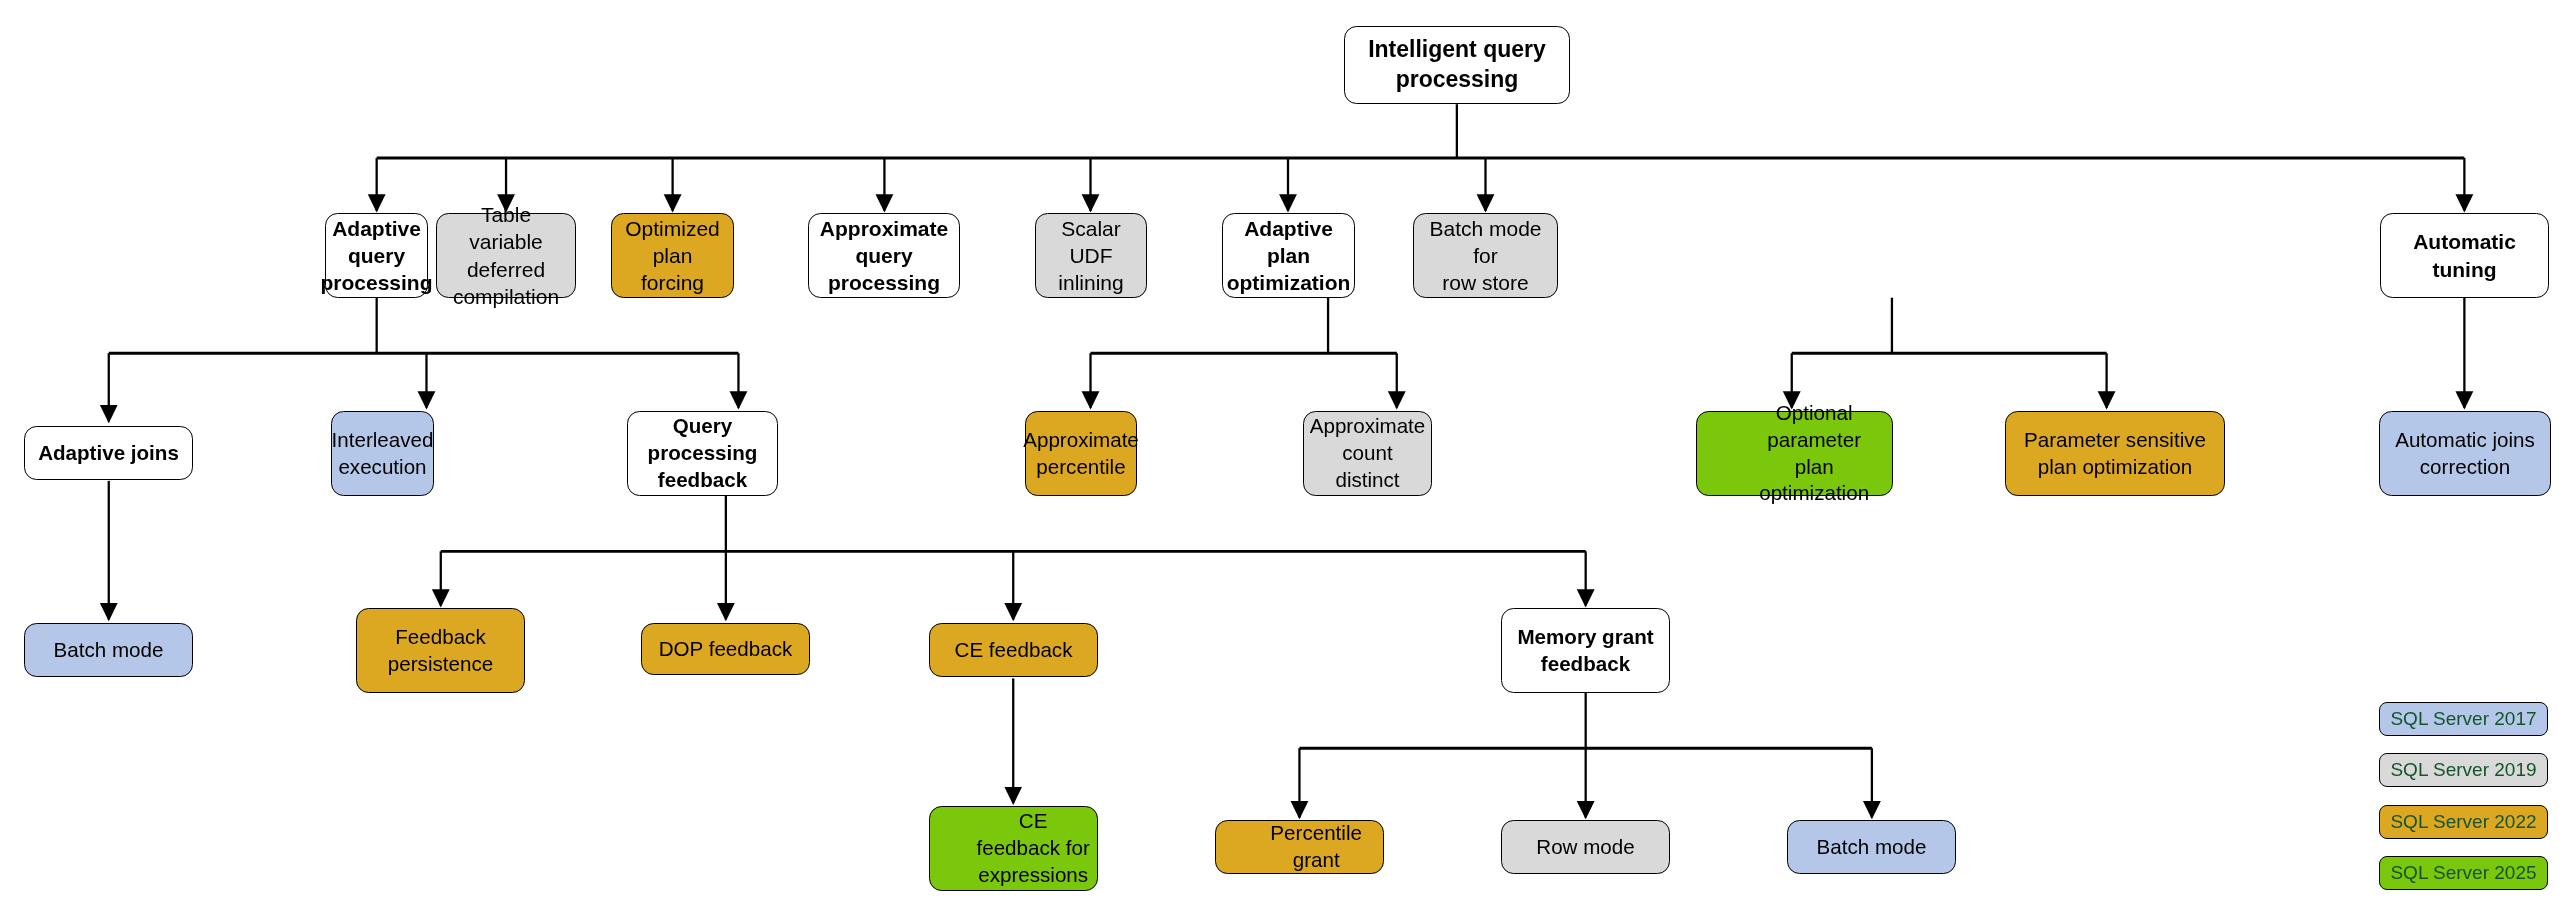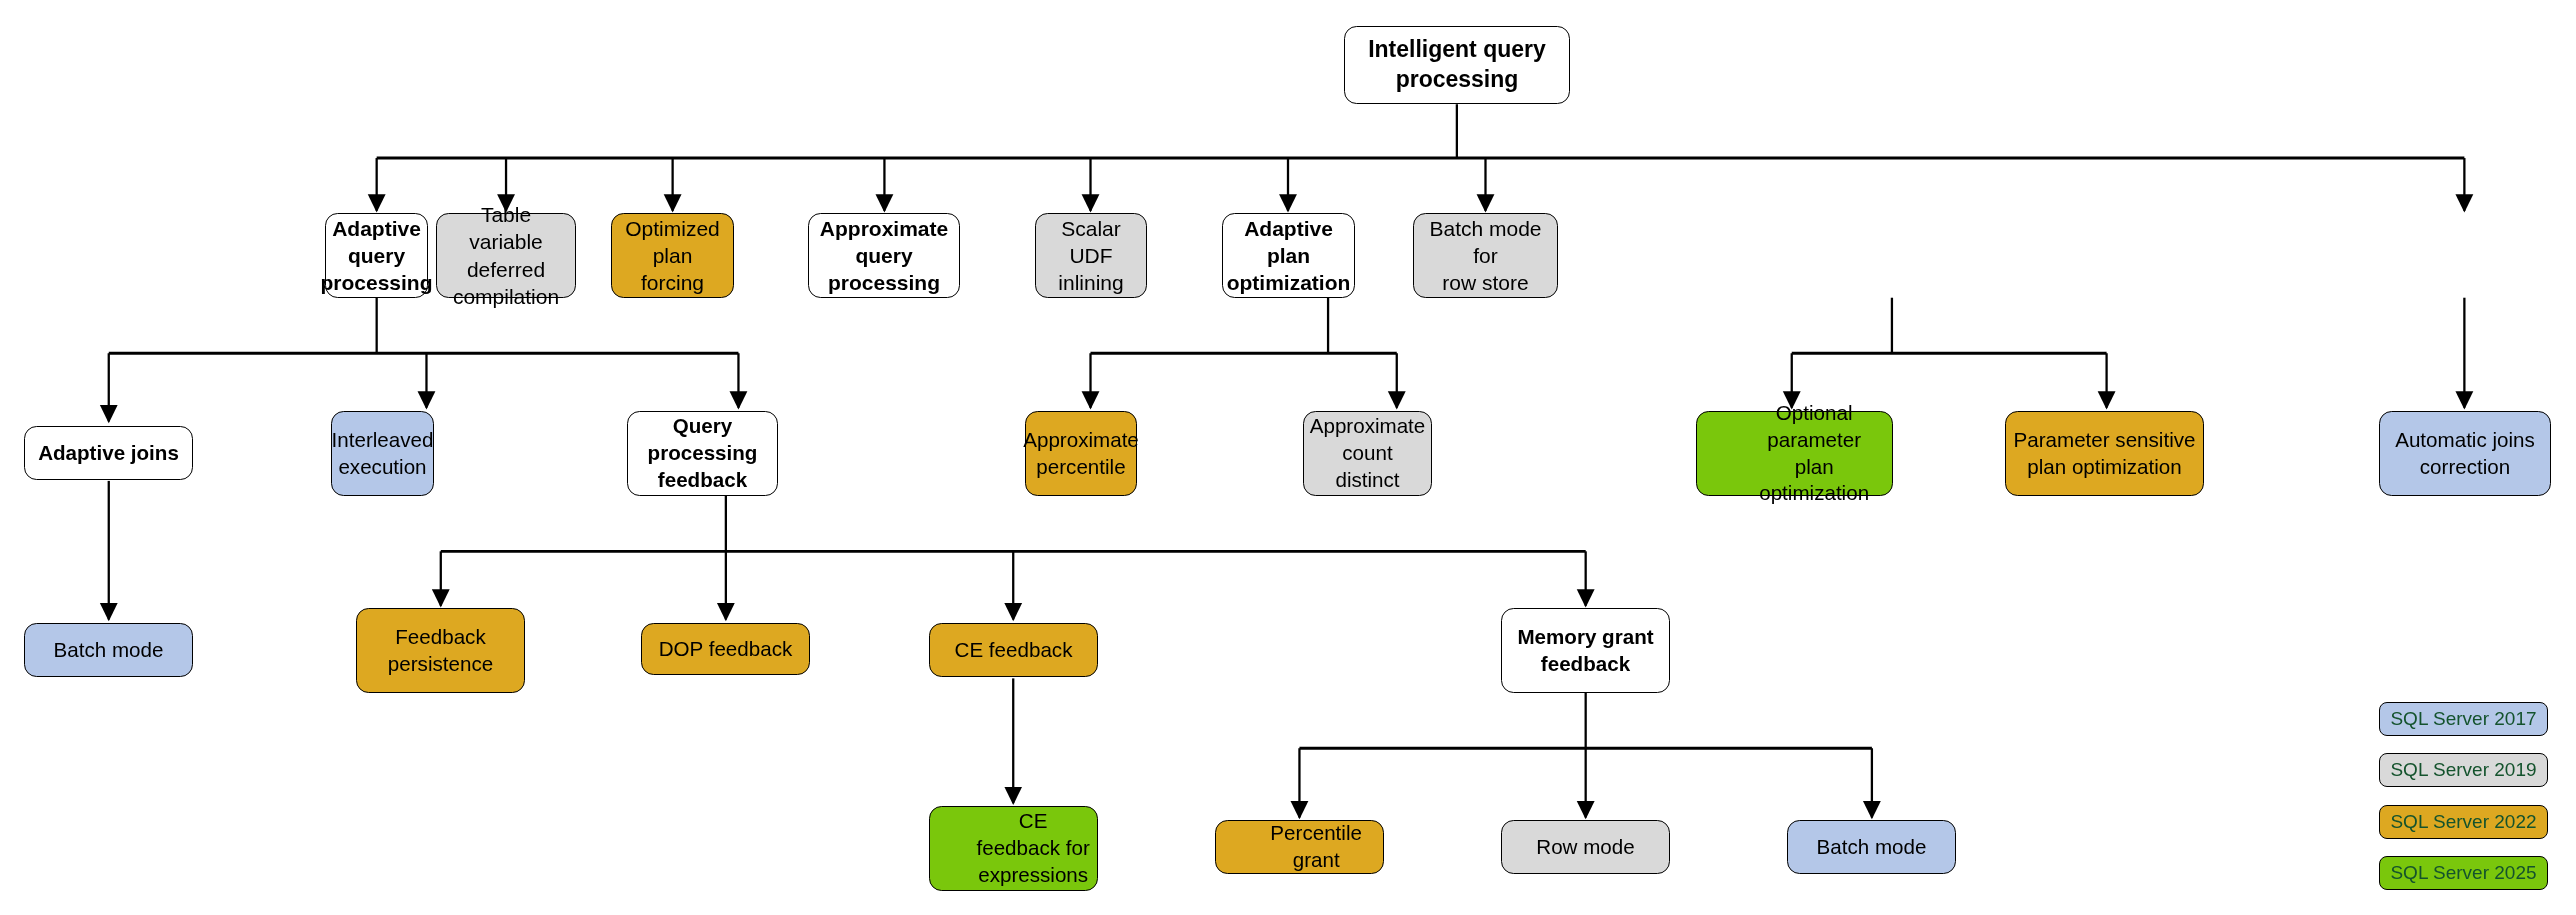--- a/index.html
+++ b/index.html
@@ -139,33 +139,35 @@
   <div class="node orange lvl2 soft" style="left:611px; top:213px; width:123px; height:85px;">Optimized plan
 forcing</div>
   <div class="node white lvl2" style="left:808px; top:213px; width:152px; height:85px;">Approximate
 query processing</div>
   <div class="node white lvl2" style="left:1222px; top:213px; width:133px; height:85px;">Adaptive plan
 optimization</div>
   <div class="node gray lvl2 soft" style="left:1035px; top:213px; width:112px; height:85px;">Scalar UDF
 inlining</div>
   <div class="node gray lvl2 soft" style="left:1413px; top:213px; width:145px; height:85px;">Batch mode for
 row store</div>
+  <div class="node white lvl2" style="left:2380px; top:213px; width:169px; height:85px;">Automatic
+tuning</div>
 
   <div class="node white lvl3" style="left:24px; top:426px; width:169px; height:54px;">Adaptive joins</div>
   <div class="node blue lvl3 soft" style="left:331px; top:411px; width:103px; height:85px;">Interleaved
 execution</div>
   <div class="node white lvl3" style="left:627px; top:411px; width:151px; height:85px;">Query processing
 feedback</div>
   <div class="node orange lvl3 soft" style="left:1025px; top:411px; width:112px; height:85px;">Approximate
 percentile</div>
   <div class="node gray lvl3 soft" style="left:1303px; top:411px; width:129px; height:85px;">Approximate
 count distinct</div>
   <div class="node green lvl3 soft" style="left:1696px; top:411px; width:197px; height:85px;">Optional parameter
 plan optimization</div>
-  <div class="node orange lvl3 soft" style="left:2005px; top:411px; width:199px; height:85px;">Parameter sensitive
+  <div class="node orange lvl3 soft" style="left:2005px; top:411px; width:220px; height:85px;">Parameter sensitive
 plan optimization</div>
   <div class="node blue lvl3 soft" style="left:2379px; top:411px; width:172px; height:85px;">Automatic joins
 correction</div>
 
   <div class="node blue lvl4 soft" style="left:24px; top:623px; width:169px; height:54px;">Batch mode</div>
   <div class="node orange lvl4 soft" style="left:356px; top:608px; width:169px; height:85px;">Feedback
 persistence</div>
   <div class="node orange lvl4 soft" style="left:641px; top:623px; width:169px; height:52px;">DOP feedback</div>
   <div class="node orange lvl4 soft" style="left:929px; top:623px; width:169px; height:54px;">CE feedback</div>
   <div class="node white lvl4" style="left:1501px; top:608px; width:169px; height:85px;">Memory grant

